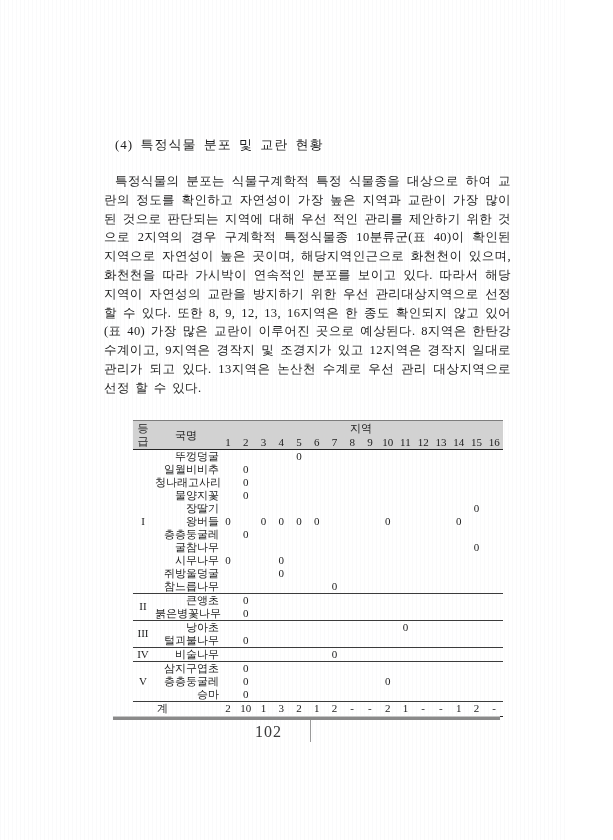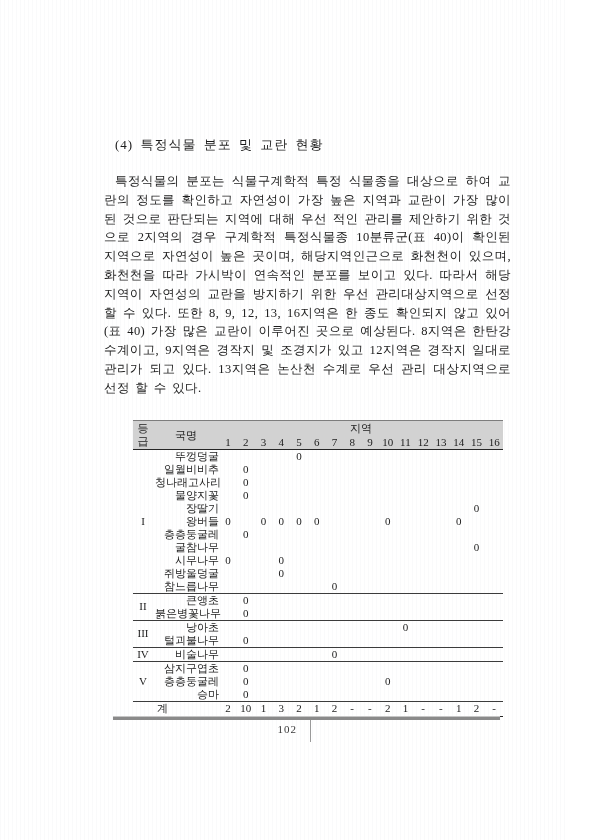--- a/index.html
+++ b/index.html
@@ -104,23 +104,23 @@
   .footer-rule {
     position: absolute;
     left: 113px; top: 716px;
     width: 387px; height: 4px;
     background: linear-gradient(#c6c6c6 0 1px, #8a8a8a 1px 100%);
   }
   .page-num {
     position: absolute;
     left: 240px; top: 723px;
     width: 64px;
-    text-align: right;
+    text-align: center;
     padding-right: 7px;
-    font-size: 11px;
+    font-size: 16px;
     letter-spacing: 1px;
     color: #3a3a3a;
   }
   .footer-divider {
     position: absolute;
     left: 310px; top: 720px;
     width: 1px; height: 22px;
     background: #9a9a9a;
   }
 </style>

